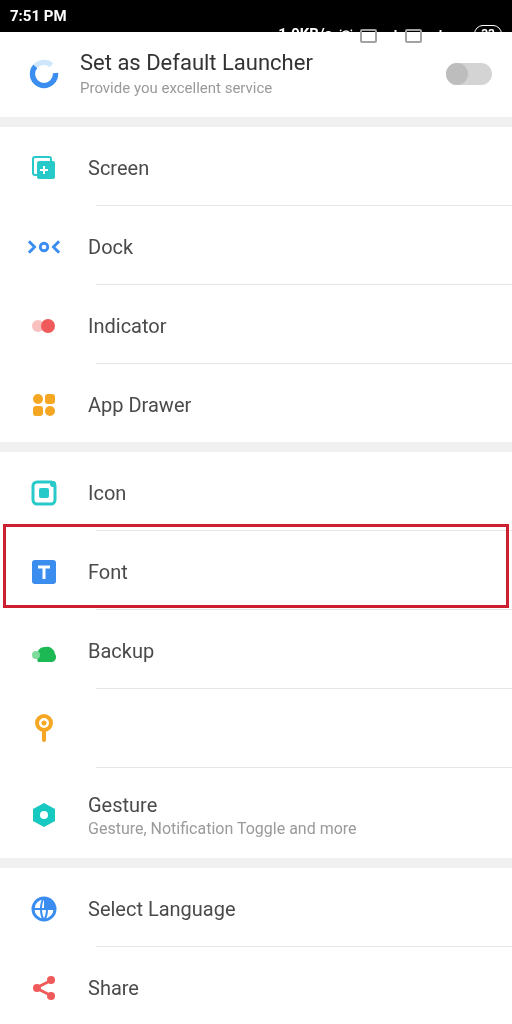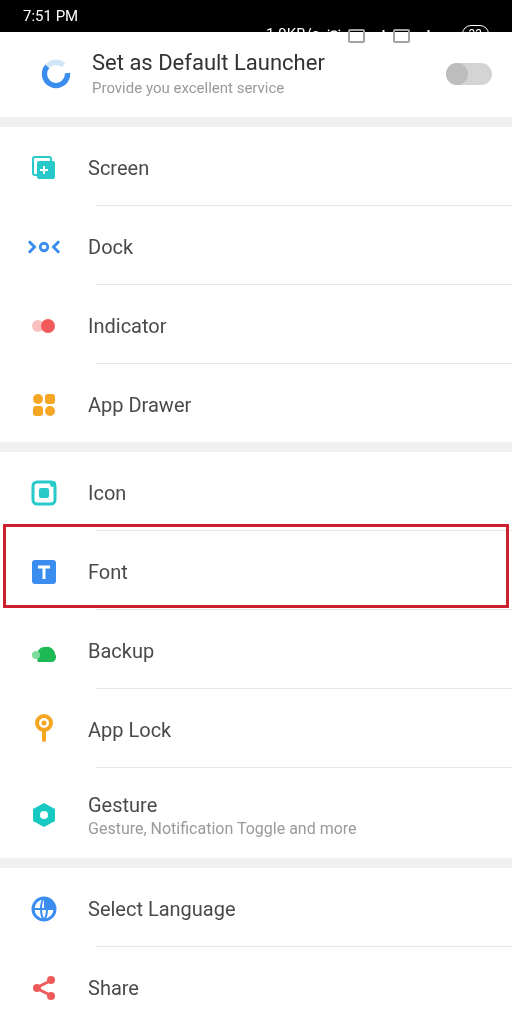--- a/index.html
+++ b/index.html
@@ -1,27 +1,27 @@
 <!DOCTYPE html>
 <html><head>
 <meta charset="utf-8">
 <style>
   * { box-sizing: border-box; margin: 0; padding: 0; }
   html, body { width: 512px; height: 1024px; font-family: -apple-system, Roboto, "Helvetica Neue", Arial, sans-serif; background: #f1f1f1; overflow: hidden; }
   .screen { width: 512px; height: 1024px; background: #f5f5f5; position: relative; }
   
-  .status-bar { height: 32px; background: #000; color: #fff; display: flex; align-items: center; padding: 0 23px; font-size: 15px; font-weight: 400; }
+  .status-bar { height: 32px; background: #000; color: #fff; display: flex; align-items: center; padding: 0 10px; font-size: 15px; font-weight: 700; }
   .status-left { flex: 0 0 auto; }
   .status-right { margin-left: auto; display: flex; align-items: flex-end; gap: 6px; }
   .status-right span { display: inline-flex; align-items: center; }
   .icon-box { width: 17px; height: 14px; border: 2px solid #a3a3a3; border-radius: 2px; display: inline-flex; align-items: center; justify-content: center; font-size: 8px; line-height: 1; }
   .battery-pill { border: 1px solid #fff; border-radius: 10px; padding: 0 6px; font-size: 12px; line-height: 16px; margin-top: 36px; }
   .section-gap { height: 10px; background: #f0f0f0; }
   
-  .header-card { background: #fff; display: flex; align-items: center; padding: 18px 20px 20px 40px; }
+  .header-card { background: #fff; display: flex; align-items: center; padding: 18px 20px 20px 28px; }
   .header-text { flex: 1; margin-left: 20px; }
   .header-title { font-size: 22px; color: #333; }
   .header-sub { font-size: 15px; color: #9a9a9a; margin-top: 4px; }
   .toggle { width: 46px; height: 22px; background: #d4d4d4; border-radius: 11px; position: relative; }
   .toggle::after { content: ""; position: absolute; width: 22px; height: 22px; background: #bdbdbd; border-radius: 50%; left: 0; top: 0; }
   .group { background: #fff; }
   .item { display: flex; align-items: center; height: 78px; padding: 4px 20px 0 28px; background: #fff; position: relative; }
   .item.tall { height: 90px; }
   .item .label-col { margin-left: 28px; flex: 1; }
   .item .label { font-size: 20px; color: #4a4a4a; }
@@ -184,23 +184,20 @@
     <div class="divider"></div>
 
     <div class="item">
       <div class="icon">
         <svg width="22" height="32" viewBox="0 0 22 32">
             <circle cx="11" cy="9" r="7" fill="none" stroke="#f5a623" stroke-width="4"></circle>
             <circle cx="11" cy="9" r="2.5" fill="#f5a623"></circle>
             <rect x="9" y="14" width="4" height="14" rx="2" fill="#f5a623"></rect>
           </svg>
       </div>
-      <div class="label-col">
-          <div class="label">App Lock</div>
-        </div>
     </div>
     <div class="divider"></div>
 
     <div class="item tall">
       <div class="icon">
         <svg width="28" height="28" viewBox="0 0 28 28">
             <polygon points="14,2 25,8 25,20 14,26 3,20 3,8" fill="#17c9c0"></polygon>
             <circle cx="14" cy="14" r="4" fill="#fff"></circle>
           </svg>
       </div>

